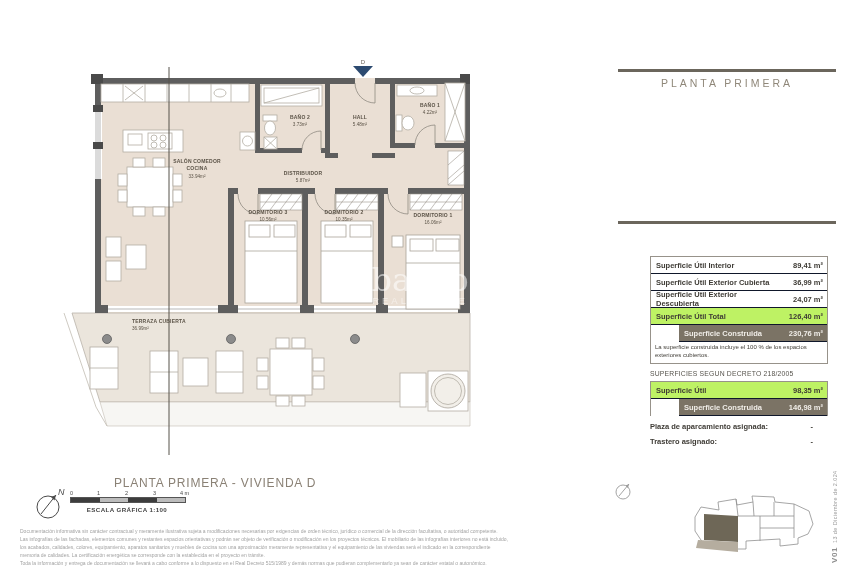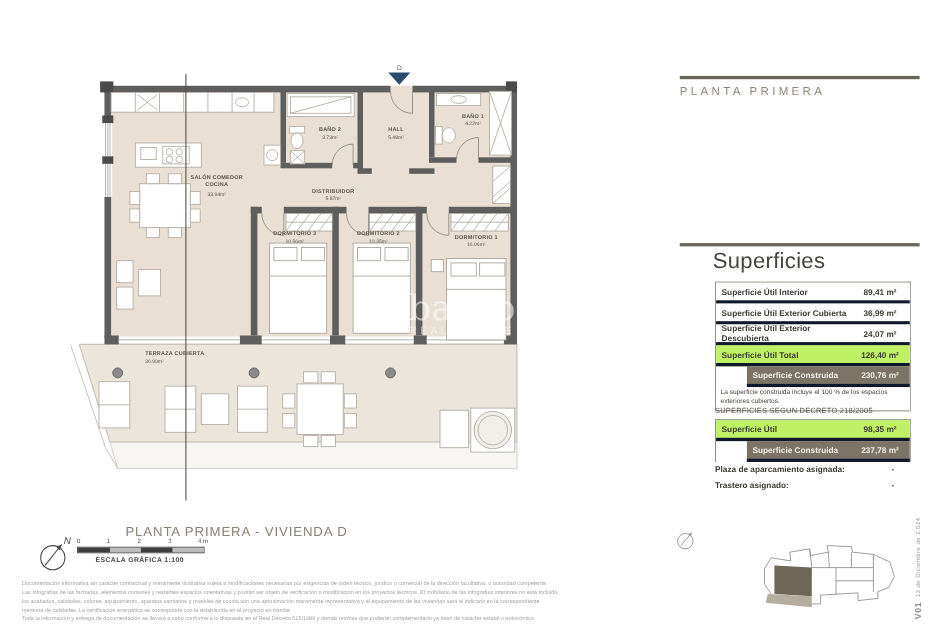--- a/index.html
+++ b/index.html
@@ -2,27 +2,27 @@
 <html><head>
 <meta charset="utf-8">
 <style>
   html,body{margin:0;padding:0;background:#fff;}
   .page{position:relative;width:850px;height:572px;background:#ffffff;overflow:hidden;
         font-family:"Liberation Sans",sans-serif;color:#3e3b35;}
   .abs{position:absolute;}
 
   
   .rule{position:absolute;left:618px;width:218px;height:3px;background:#6b665c;}
-  .panel-header{position:absolute;left:618px;top:77px;width:218px;text-align:left;
+  .panel-header{position:absolute;left:618px;top:77px;width:218px;text-align:center;
     font-size:10.5px;letter-spacing:3px;color:#8f8779;}
   .superficies-title{position:absolute;left:648px;top:227px;font-size:20px;color:#45433d;letter-spacing:0.3px;}
   .sup-table{position:absolute;left:650px;width:176px;border:1px solid #97928a;border-bottom:none;font-size:7.5px;}
-  .sup-row{display:flex;border-bottom:3px solid #0f172a;height:16px;align-items:center;background:#fff;}
+  .sup-row{display:flex;border-bottom:1px solid #0f172a;height:16px;align-items:center;background:#fff;}
   .sup-row .lbl{flex:1;padding-left:5px;font-weight:700;color:#3e3b35;}
-  .sup-row .val{width:46px;text-align:center;padding-right:4px;font-weight:700;color:#3e3b35;}
+  .sup-row .val{width:46px;text-align:right;padding-right:4px;font-weight:700;color:#3e3b35;}
   .row-total{background:#bef264;}
   .row-dark{background:#7b7365;margin-left:28px;}
   .row-dark .lbl,.row-dark .val{color:#f0ede8;}
   .sup-note{border-bottom:1px solid #97928a;font-weight:400;font-size:6px;line-height:1.3;
     padding:2px 4px 3px 4px;color:#45423c;background:#fff;}
   .decree-title{position:absolute;left:650px;top:370px;font-size:6.8px;color:#57544d;letter-spacing:0.2px;}
   .assign-row{position:absolute;left:650px;width:163px;display:flex;font-size:7.5px;font-weight:700;color:#3e3b35;}
   .assign-row .a-lbl{flex:1;}
   .assign-row .a-val{text-align:right;}
 
@@ -325,21 +325,20 @@
     <div>memoria de calidades. La certificación energética se corresponde con la establecida en el proyecto en trámite.</div>
   </div>
   <div class="legal" style="top:559px;">
     <div>Toda la información y entrega de documentación se llevará a cabo conforme a lo dispuesto en el Real Decreto 515/1989 y demás normas que pudieran complementarlo ya sean de carácter estatal o autonómico.</div>
   </div>
 
   <div class="rule" style="top:69px;"></div>
   <div class="panel-header">PLANTA PRIMERA</div>
   <div class="rule" style="top:221px;"></div>
 
-  <div class="superficies-title">Superficies</div>
 
   <div class="sup-table" style="top:256px;">
     <div class="sup-row">
       <span class="lbl">Superficie Útil Interior</span>
       <span class="val">89,41 m²</span>
     </div>
     <div class="sup-row">
       <span class="lbl">Superficie Útil Exterior Cubierta</span>
       <span class="val">36,99 m²</span>
     </div>
@@ -360,21 +359,21 @@
 
   <div class="decree-title">SUPERFICIES SEGUN DECRETO 218/2005</div>
 
   <div class="sup-table" style="top:381px;">
     <div class="sup-row row-total">
       <span class="lbl">Superficie Útil</span>
       <span class="val">98,35 m²</span>
     </div>
     <div class="sup-row row-dark">
       <span class="lbl">Superficie Construida</span>
-      <span class="val">237,78 m²</span>
+      <span class="val">146,98 m²</span>
     </div>
   </div>
 
   <div class="assign-row" style="top:422px;">
     <span class="a-lbl">Plaza de aparcamiento asignada:</span>
     <span class="a-val">-</span>
   </div>
   <div class="assign-row" style="top:437px;">
     <span class="a-lbl">Trastero asignado:</span>
     <span class="a-val">-</span>

